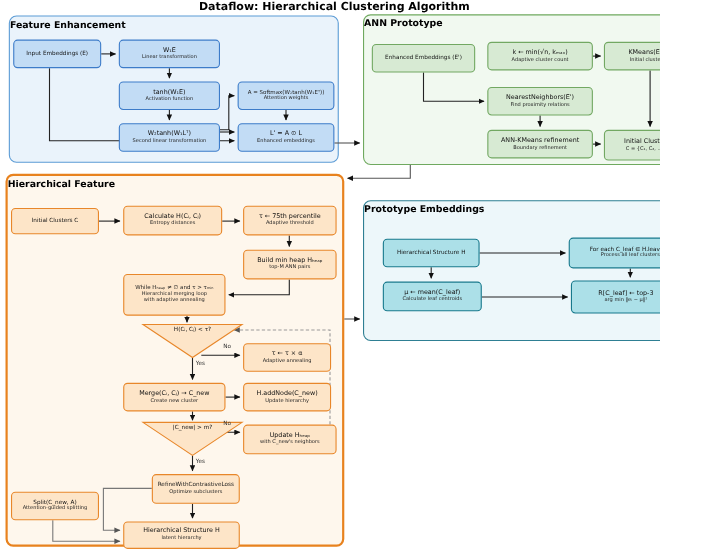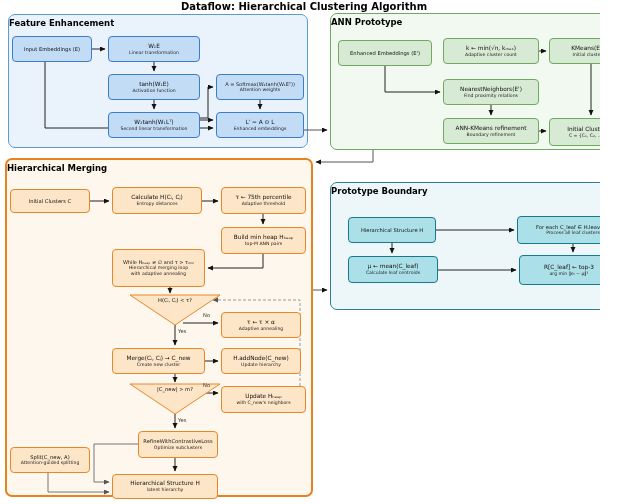--- a/index.html
+++ b/index.html
@@ -35,24 +35,24 @@
 
   <div class="diagram-title">Dataflow: Hierarchical Clustering Algorithm</div>
 
   <div class="container c-blue" style="left:8px;top:14px;width:300px;height:134px;">
     <div class="ctitle">Feature Enhancement</div>
   </div>
   <div class="container c-green" style="left:330px;top:13px;width:306px;height:137px;">
     <div class="ctitle">ANN Prototype</div>
   </div>
   <div class="container c-orange" style="left:5px;top:158px;width:308px;height:339px;">
-    <div class="ctitle">Hierarchical Merging</div>
+    <div class="ctitle">Hierarchical Feature</div>
   </div>
   <div class="container c-cyan" style="left:330px;top:182px;width:306px;height:128px;">
-    <div class="ctitle">Prototype Boundary</div>
+    <div class="ctitle">Prototype Embeddings</div>
   </div>
 
   <svg class="wires" width="640" height="504">
     <defs>
       <marker id="ah" markerWidth="7" markerHeight="7" refX="5" refY="2.5" orient="auto">
         <path d="M0,0 L5.5,2.5 L0,5 z" fill="#111"></path>
       </marker>
       <marker id="ahg" markerWidth="7" markerHeight="7" refX="5" refY="2.5" orient="auto">
         <path d="M0,0 L5.5,2.5 L0,5 z" fill="#555"></path>
       </marker>

